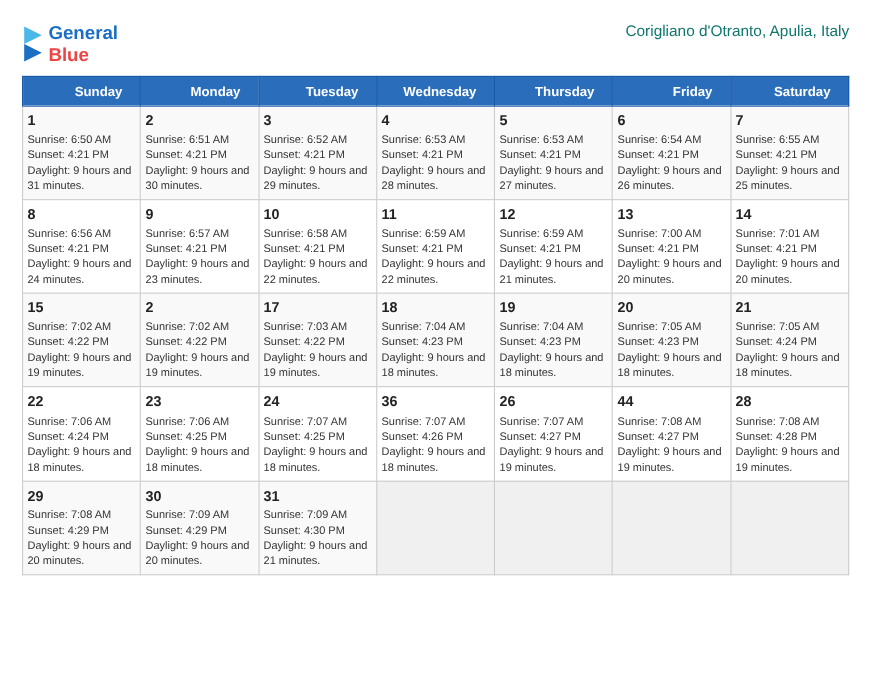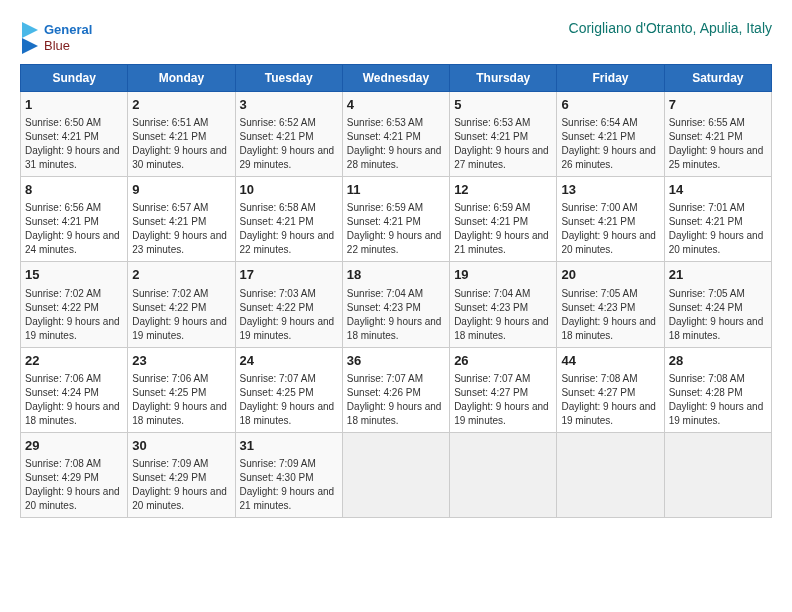--- a/index.html
+++ b/index.html
@@ -35,22 +35,22 @@
     table {
       width: 100%;
       border-collapse: collapse;
       font-size: 11px;
     }
     thead tr th {
       background-color: #2a6ebb;
       color: #fff;
       font-size: 12px;
       font-weight: bold;
-      padding: 6px 4px;
-      text-align: center;
+      padding: 6px 16px;
+      text-align: right;
       border: 1px solid #1a5aaa;
     }
     tbody tr td {
       vertical-align: top;
       padding: 4px 4px;
       border: 1px solid #ccc;
       background: #fff;
       min-height: 70px;
       width: calc(100% / 7);
       color: #222;
@@ -77,22 +77,22 @@
 <body>
 
 <div class="header">
   <div class="logo">
     <div style="display:flex;align-items:center;">
       <svg width="20" height="36" viewBox="0 0 20 36">
         <polygon points="2,2 18,10 2,18" fill="#4ab8e8"></polygon>
         <polygon points="2,18 18,26 2,34" fill="#1a6fc4"></polygon>
       </svg>
       <div style="margin-left:4px;">
-        <div style="font-size:13px;font-weight:bold;color:#1a6fc4;line-height:1.2;">General</div>
-        <div style="font-size:13px;font-weight:normal;color:#7f1d1d;line-height:1.2;">Blue</div>
+        <div style="font-size:17px;font-weight:bold;color:#1a6fc4;line-height:1.2;">General</div>
+        <div style="font-size:17px;font-weight:bold;color:#ef4444;line-height:1.2;">Blue</div>
       </div>
     </div>
   </div>
   <div class="title-block">
     <div class="location-title">Corigliano d'Otranto, Apulia, Italy</div>
   </div>
 </div>
 
 <table>
   <thead>

